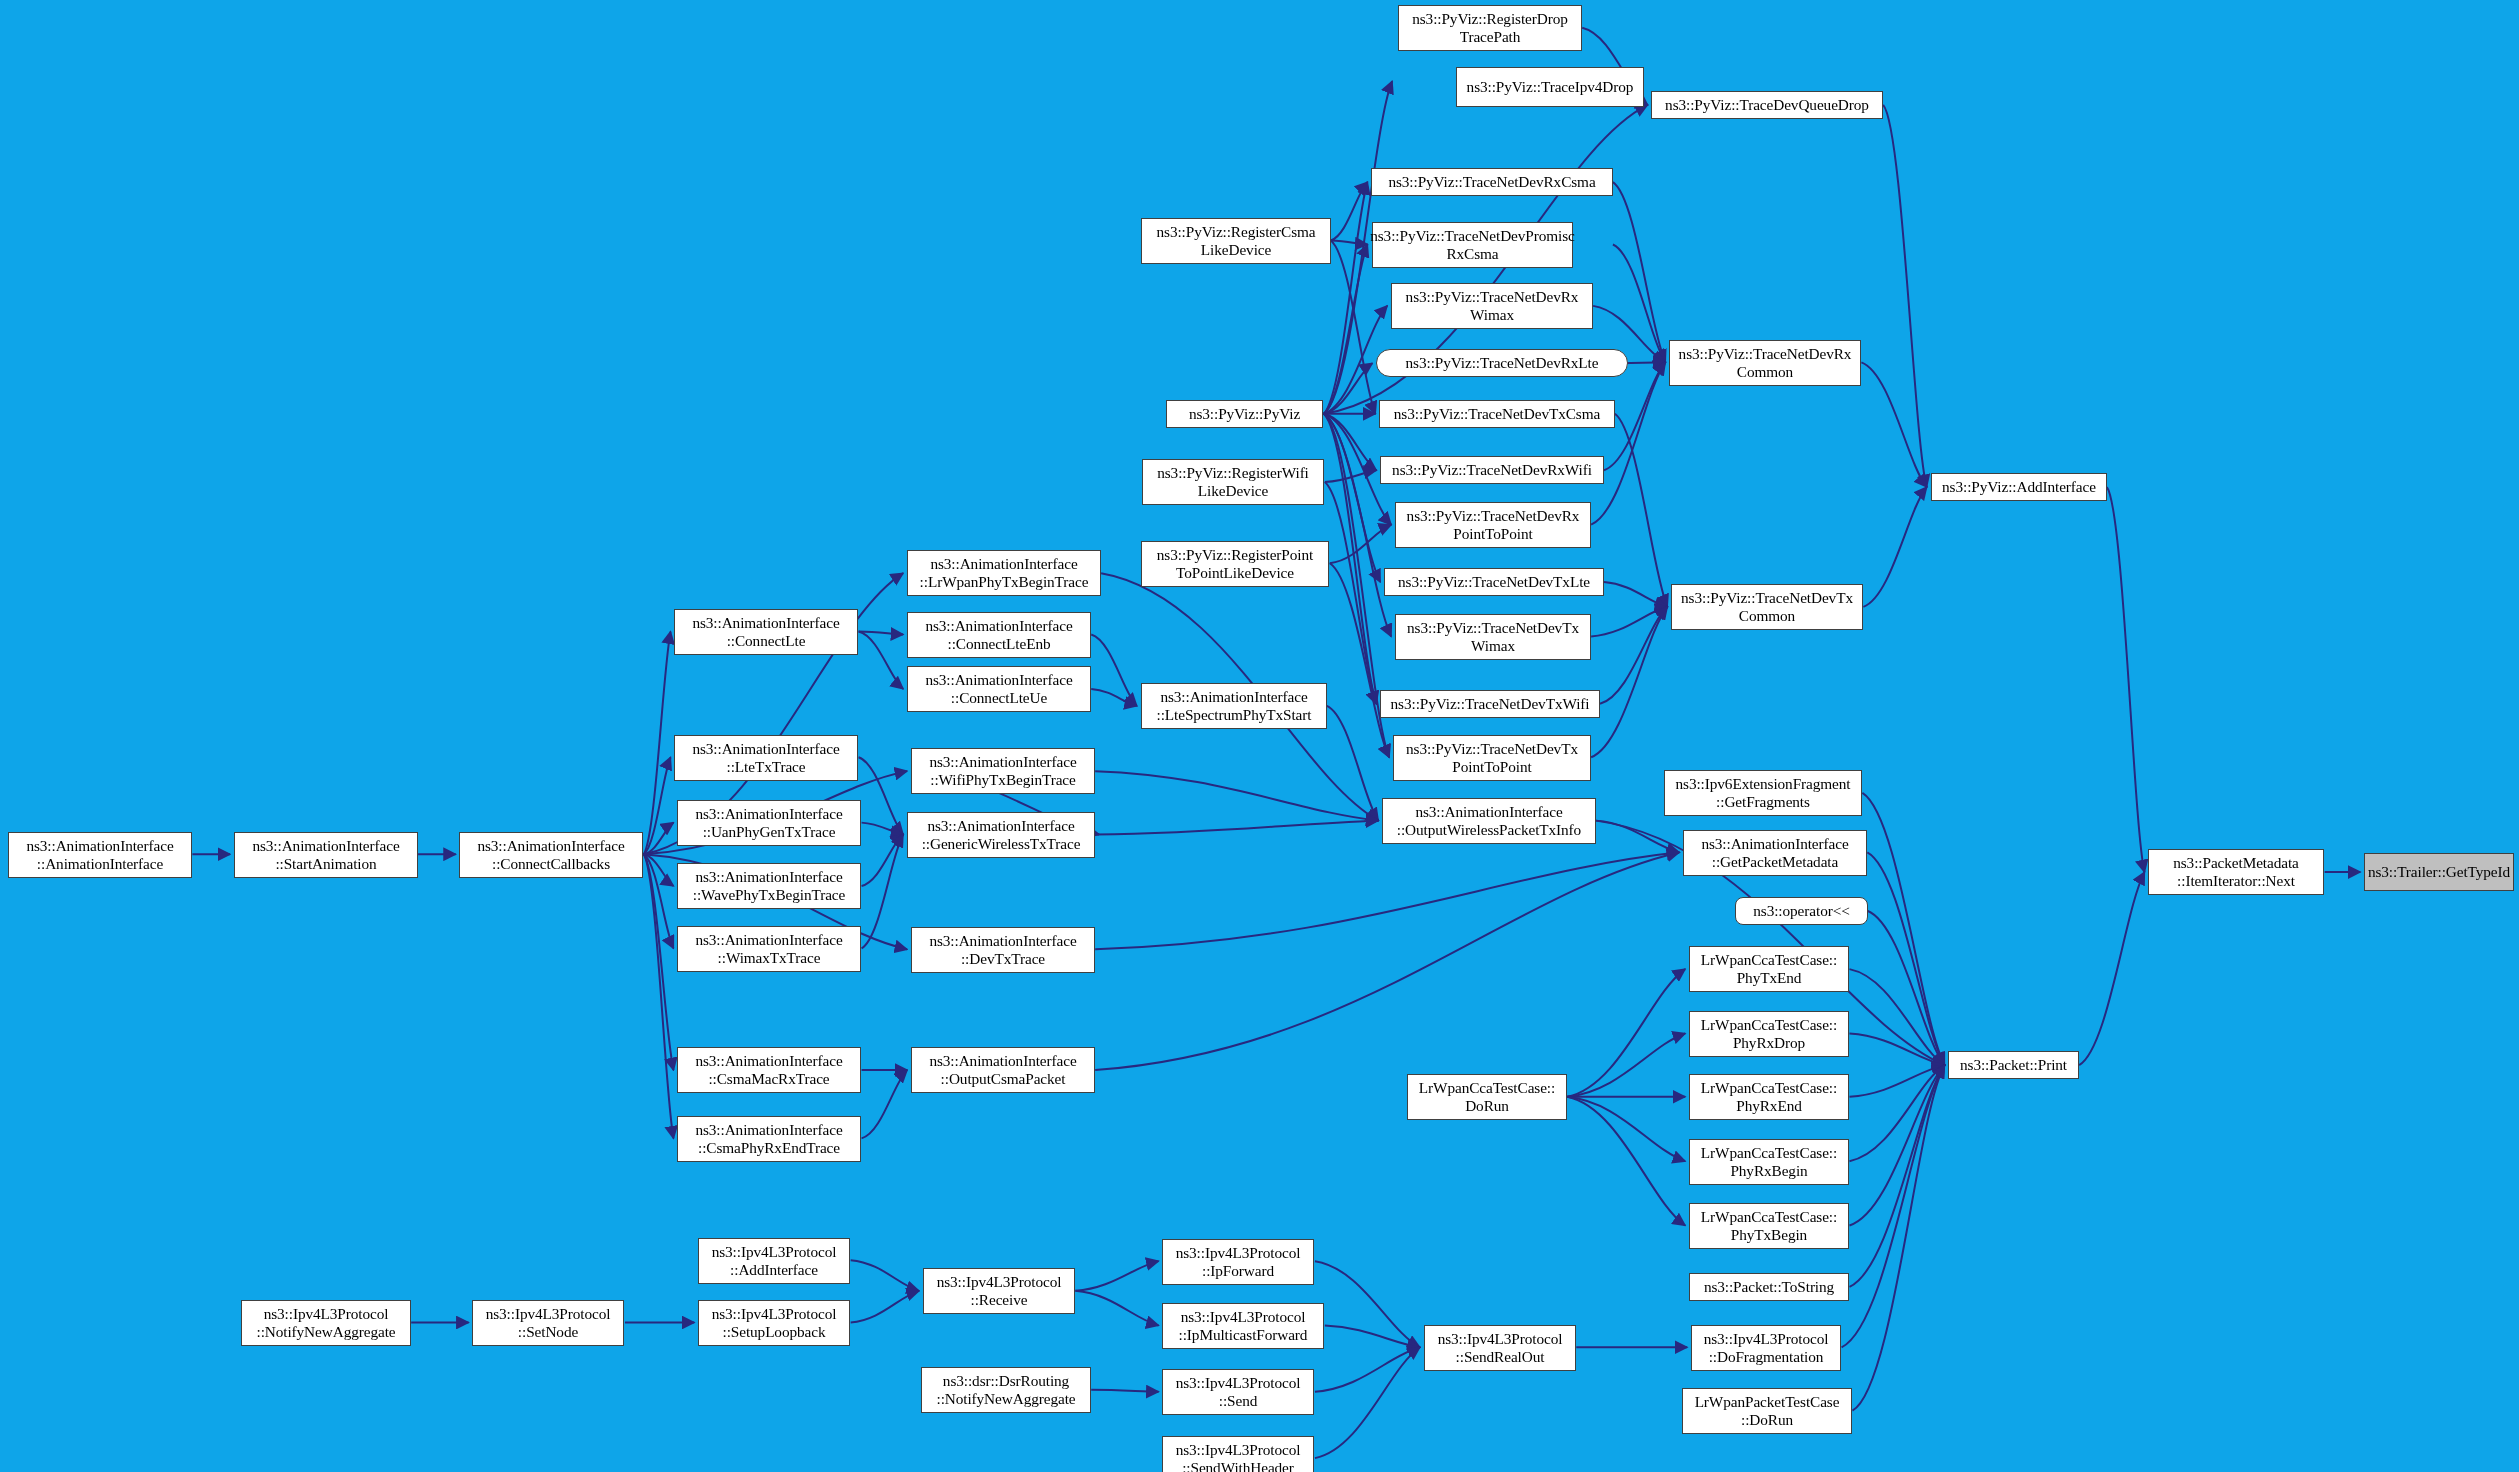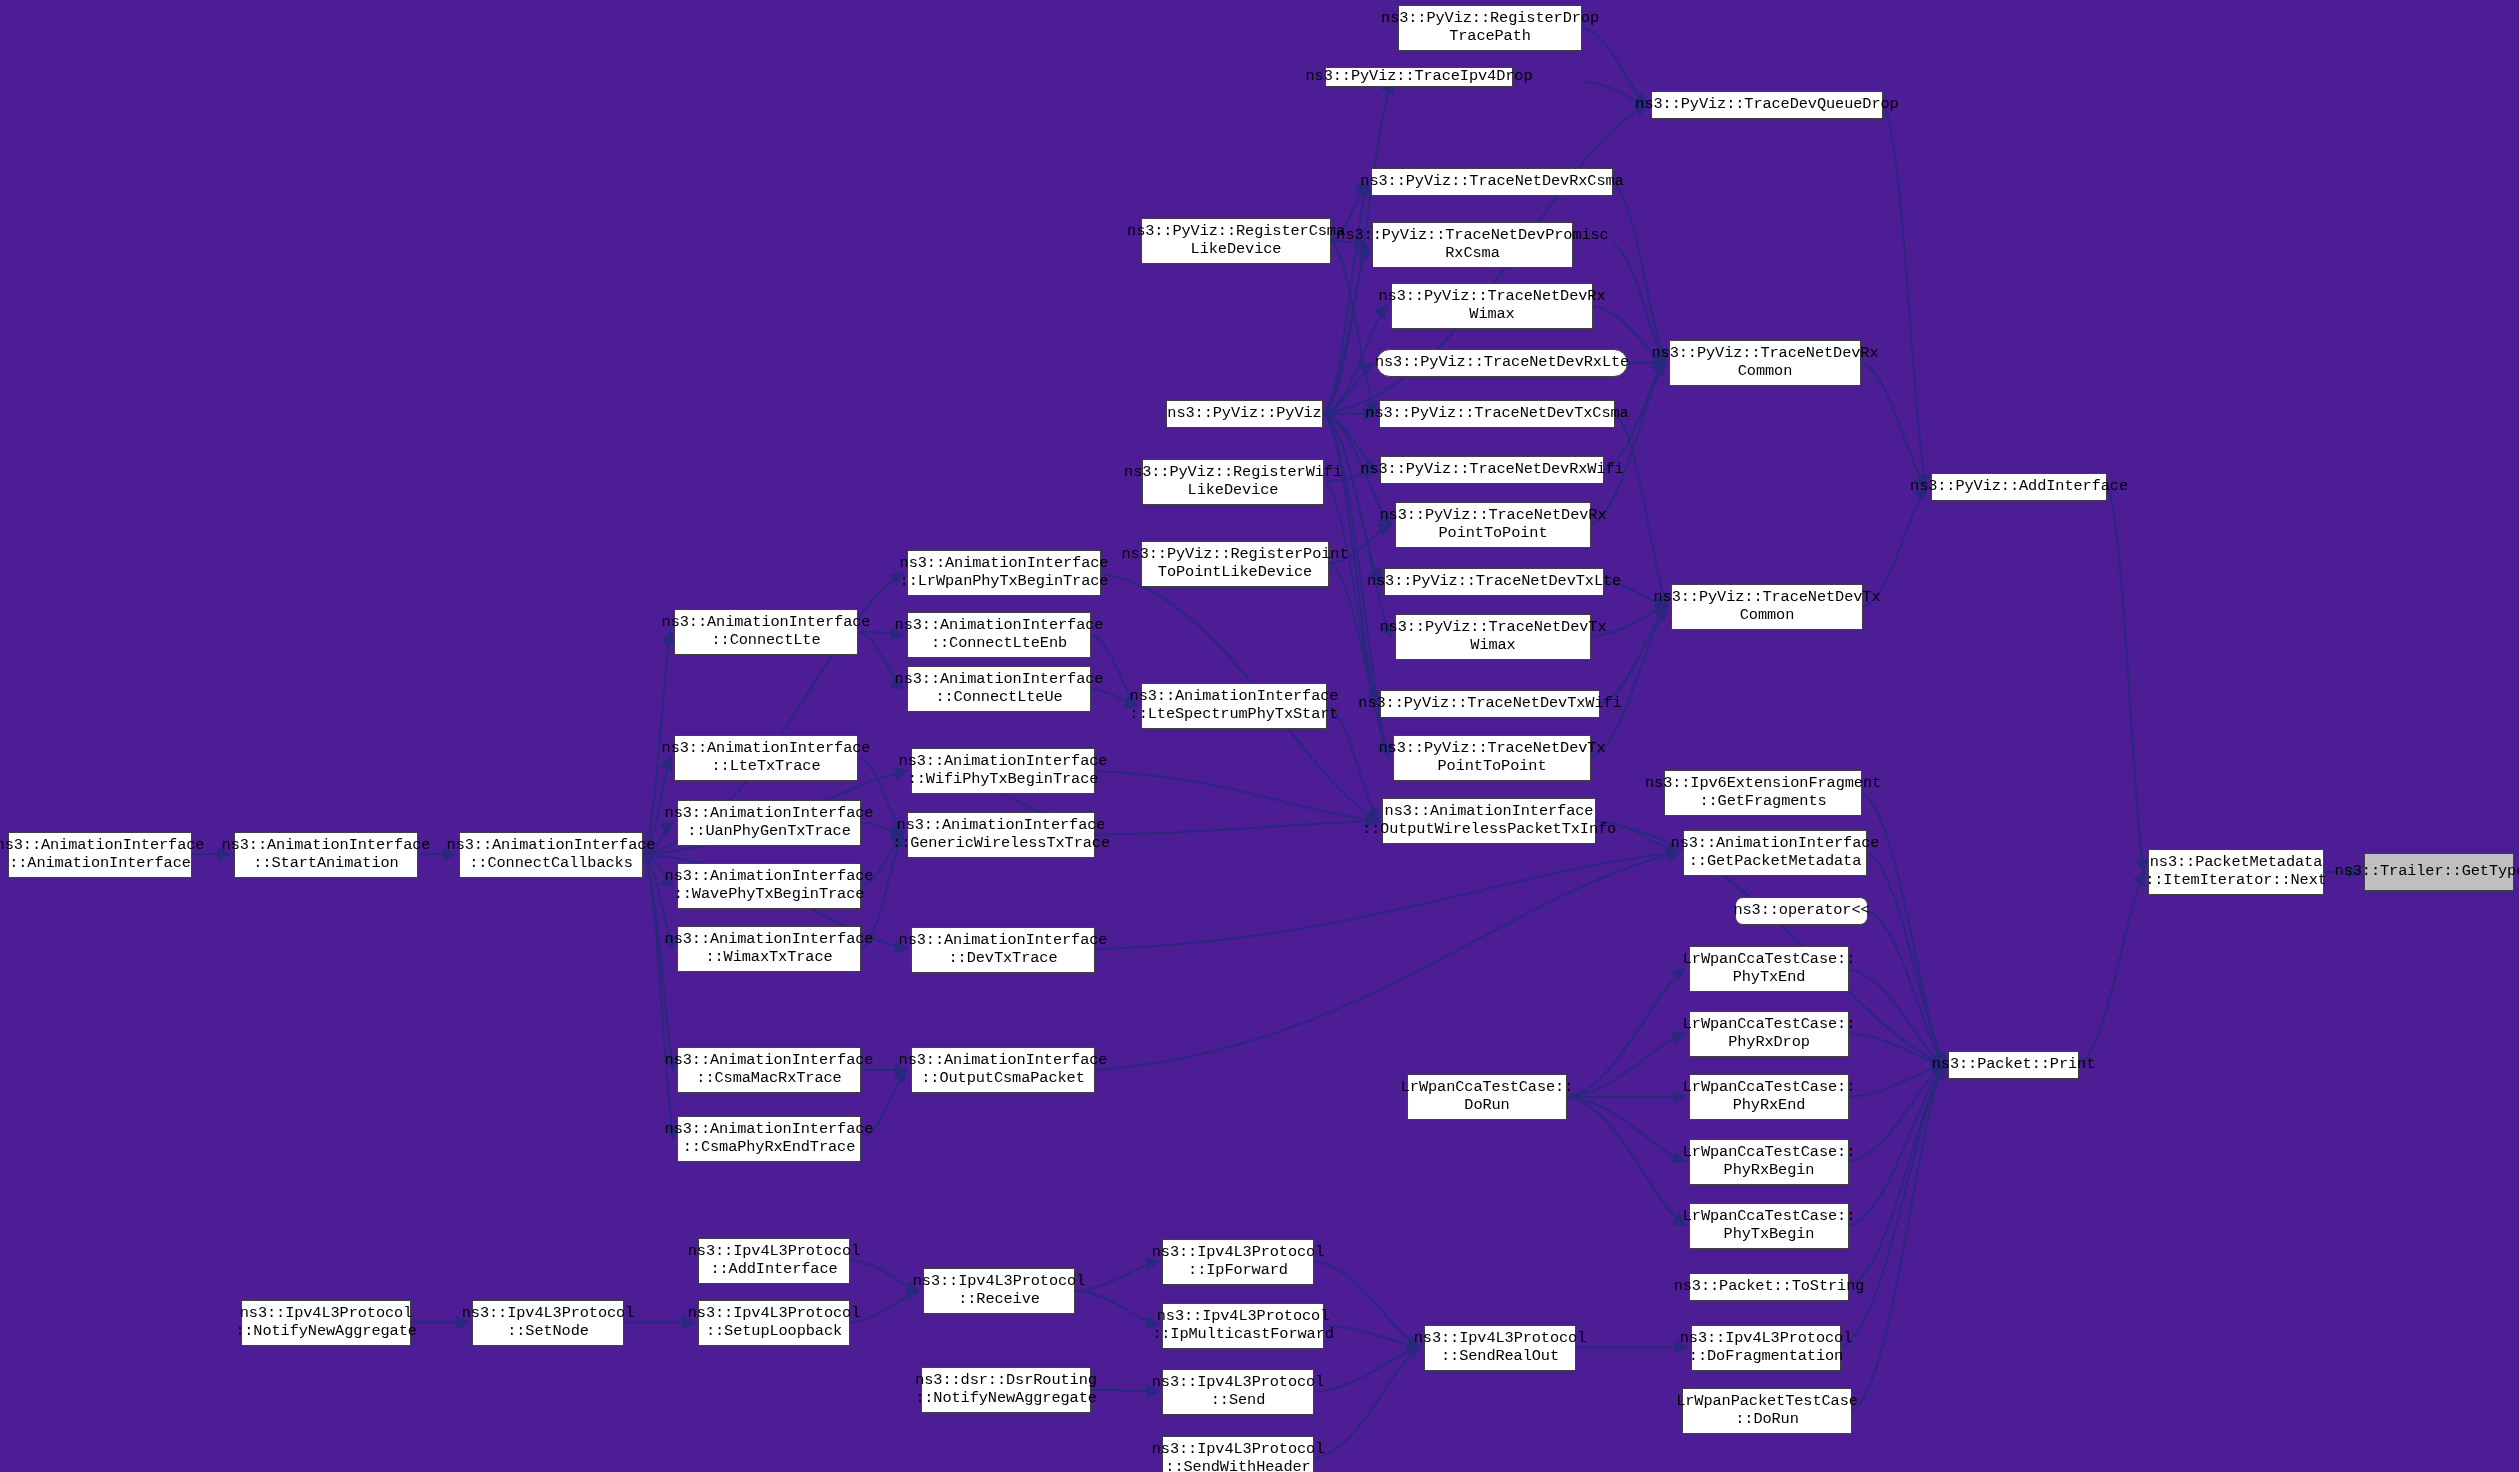--- a/index.html
+++ b/index.html
@@ -1,21 +1,21 @@
 <!DOCTYPE html>
 <html><head>
 <meta charset="utf-8">
 <style>
   html,body{margin:0;padding:0;background:#ffffff;}
   #canvas{
     position:relative;
     width:2520px;
     height:1472px;
-    background:#4c1d95;
-    font-family:Liberation Mono, monospace;
+    background:#0ea5e9;
+    font-family:Liberation Serif, serif;
     overflow:hidden;
   }
   svg.edges{
     position:absolute;left:0;top:0;width:2520px;height:1472px;
     pointer-events:none;
   }
   .node{
     position:absolute;
     box-sizing:border-box;
     border:1.6px solid #404040;
@@ -140,21 +140,21 @@
         <path d="M 1338 1339 C 1381.2 1340.925, 1405.2 1356.765, 1434 1361" fill="none" stroke="#28287f" stroke-width="2" marker-end="url(#arrow)"></path>
         <path d="M 1102 1404 C 1132.6 1404.175, 1149.6 1405.615, 1170 1406" fill="none" stroke="#28287f" stroke-width="2" marker-end="url(#arrow)"></path>
         <path d="M 1328 1406 C 1375.7 1402.0625, 1402.2 1369.6625, 1434 1361" fill="none" stroke="#28287f" stroke-width="2" marker-end="url(#arrow)"></path>
         <path d="M 1328 1473 C 1375.7 1463.2, 1402.2 1382.56, 1434 1361" fill="none" stroke="#28287f" stroke-width="2" marker-end="url(#arrow)"></path>
         <path d="M 1592 1361 C 1642.4 1361, 1670.4 1361, 1704 1361" fill="none" stroke="#28287f" stroke-width="2" marker-end="url(#arrow)"></path>
       </g>
   </svg>
   <div id="node-layer">
       <div class="node" style="left: 1398px; top: 5px; width: 184px; height: 46px;">ns3::PyViz::RegisterDrop
 TracePath</div>
-      <div class="node" style="left: 1325px; top: 67px; width: 188px; height: 20px;">ns3::PyViz::TraceIpv4Drop</div>
+      <div class="node" style="left: 1456px; top: 67px; width: 188px; height: 40px;">ns3::PyViz::TraceIpv4Drop</div>
       <div class="node" style="left: 1651px; top: 91px; width: 232px; height: 28px;">ns3::PyViz::TraceDevQueueDrop</div>
       <div class="node" style="left: 1371px; top: 168px; width: 242px; height: 28px; text-align: right;">ns3::PyViz::TraceNetDevRxCsma</div>
       <div class="node" style="left: 1372px; top: 222px; width: 201px; height: 46px;">ns3::PyViz::TraceNetDevPromisc
 RxCsma</div>
       <div class="node" style="left: 1391px; top: 283px; width: 202px; height: 46px;">ns3::PyViz::TraceNetDevRx
 Wimax</div>
       <div class="node" style="left: 1376px; top: 349px; width: 252px; height: 28px; border-radius: 14px;">ns3::PyViz::TraceNetDevRxLte</div>
       <div class="node" style="left: 1669px; top: 340px; width: 192px; height: 46px;">ns3::PyViz::TraceNetDevRx
 Common</div>
       <div class="node" style="left: 1141px; top: 218px; width: 190px; height: 46px;">ns3::PyViz::RegisterCsma

